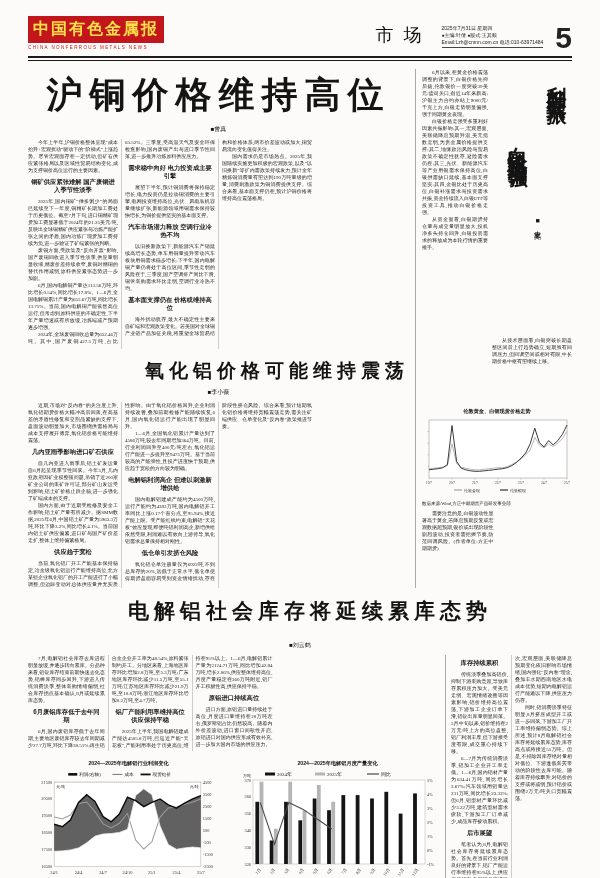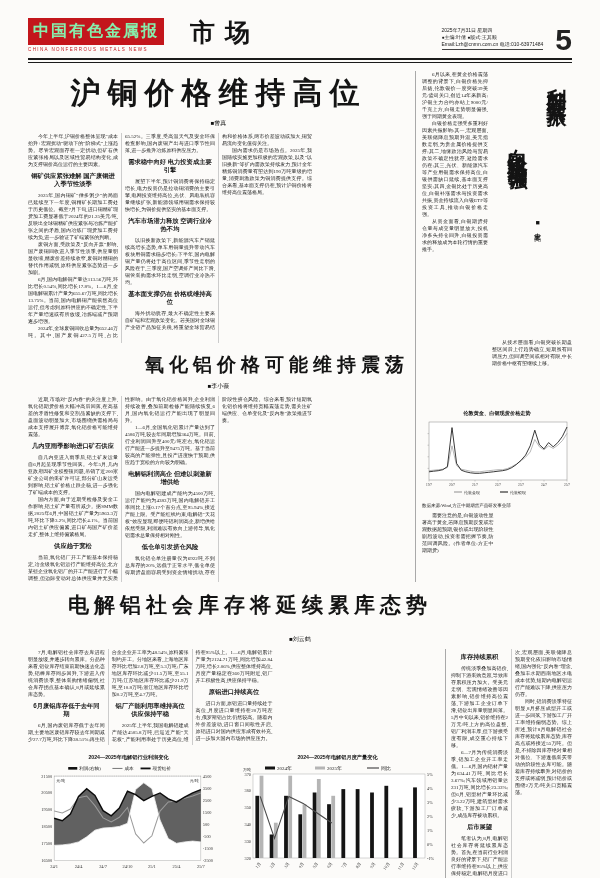--- a/index.html
+++ b/index.html
@@ -2,41 +2,41 @@
 <html><head>
 <meta charset="utf-8">
 <style>
   html,body{margin:0;padding:0;background:#e9e7e3;}
   .page{position:relative;width:600px;height:878px;margin:0 auto;background:#fcfbf9;
         box-sizing:border-box;padding:10px 28px 6px;font-family:"Liberation Serif",serif;
         color:#141414;overflow:hidden;}
   
   .header{display:flex;align-items:flex-end;gap:10px;padding:6px 0 6px;}
   .logo-wrap{width:152px;flex:none;}
-  .logo-main{background:#c3161c;color:#86efac;font-family:"Liberation Sans",sans-serif;
+  .logo-main{background:#c3161c;color:#fde047;font-family:"Liberation Sans",sans-serif;
              font-weight:bold;font-size:16px;letter-spacing:2px;padding:3px 5px;
              white-space:nowrap;display:inline-block;}
   .logo-sub{color:#c3161c;font-size:4.5px;letter-spacing:1.4px;margin-top:2px;
             font-family:"Liberation Sans",sans-serif;white-space:nowrap;}
-  .section-title{flex:1;text-align:left;font-family:"Liberation Sans",sans-serif;
-                 font-weight:700;font-size:25px;letter-spacing:10px;padding-bottom:3px;}
+  .section-title{flex:1;text-align:right;font-family:"Liberation Sans",sans-serif;
+                 font-weight:400;font-size:18px;letter-spacing:10px;padding-bottom:3px;}
   .header-meta{flex:none;font-size:5px;line-height:7px;color:#222;
                font-family:"Liberation Sans",sans-serif;padding-bottom:2px;}
   .header-meta .contact{border-bottom:0.5px solid #444;padding-bottom:1px;}
   .page-num{flex:none;font-size:30px;font-weight:900;line-height:24px;
             font-family:"Liberation Sans",sans-serif;color:#222;padding-left:2px;}
   .rule2{border-top:2.5px solid #1b1b1b;border-bottom:1px solid #1b1b1b;height:2px;
          margin-bottom:8px;}
   
-  .hl1{font-family:"Liberation Sans",sans-serif;font-weight:900;font-size:30px;
+  .hl1{font-family:"Liberation Sans",sans-serif;font-weight:900;font-size:36px;
        letter-spacing:7px;text-align:center;margin:2px 0 5px;}
   .hl2{font-family:"Liberation Sans",sans-serif;font-weight:900;font-size:19px;
        letter-spacing:5px;text-align:right;margin:0 0 4px;}
   .hl3{font-family:"Liberation Sans",sans-serif;font-weight:900;font-size:21px;
-       letter-spacing:5px;text-align:left;margin:0 80px 16px 40px;}
+       letter-spacing:5px;text-align:right;margin:0 80px 16px 40px;}
   .byline{font-size:6px;text-align:center;margin:0 0 5px;font-family:"Liberation Sans",sans-serif;}
   .body{font-size:5px;line-height:7px;text-align:justify;color:#1d1d1d;overflow:hidden;
         column-fill:auto;}
   .cols4{column-count:4;column-gap:7px;column-rule:0.5px solid #ccc;}
   .cols5{column-count:5;column-gap:7px;column-rule:0.5px solid #ccc;}
   .cols2{column-count:2;column-gap:7px;column-rule:0.5px solid #ccc;}
   .h210{height:210px;} .h186{height:186px;} .h96{height:96px;} .h248{height:248px;}
   .bp{margin:0;text-indent:10px;}
   .subhead{font-family:"Liberation Sans",sans-serif;font-weight:bold;font-size:6.3px;
            line-height:8px;text-align:center;margin:4px 3px;break-inside:avoid;}

